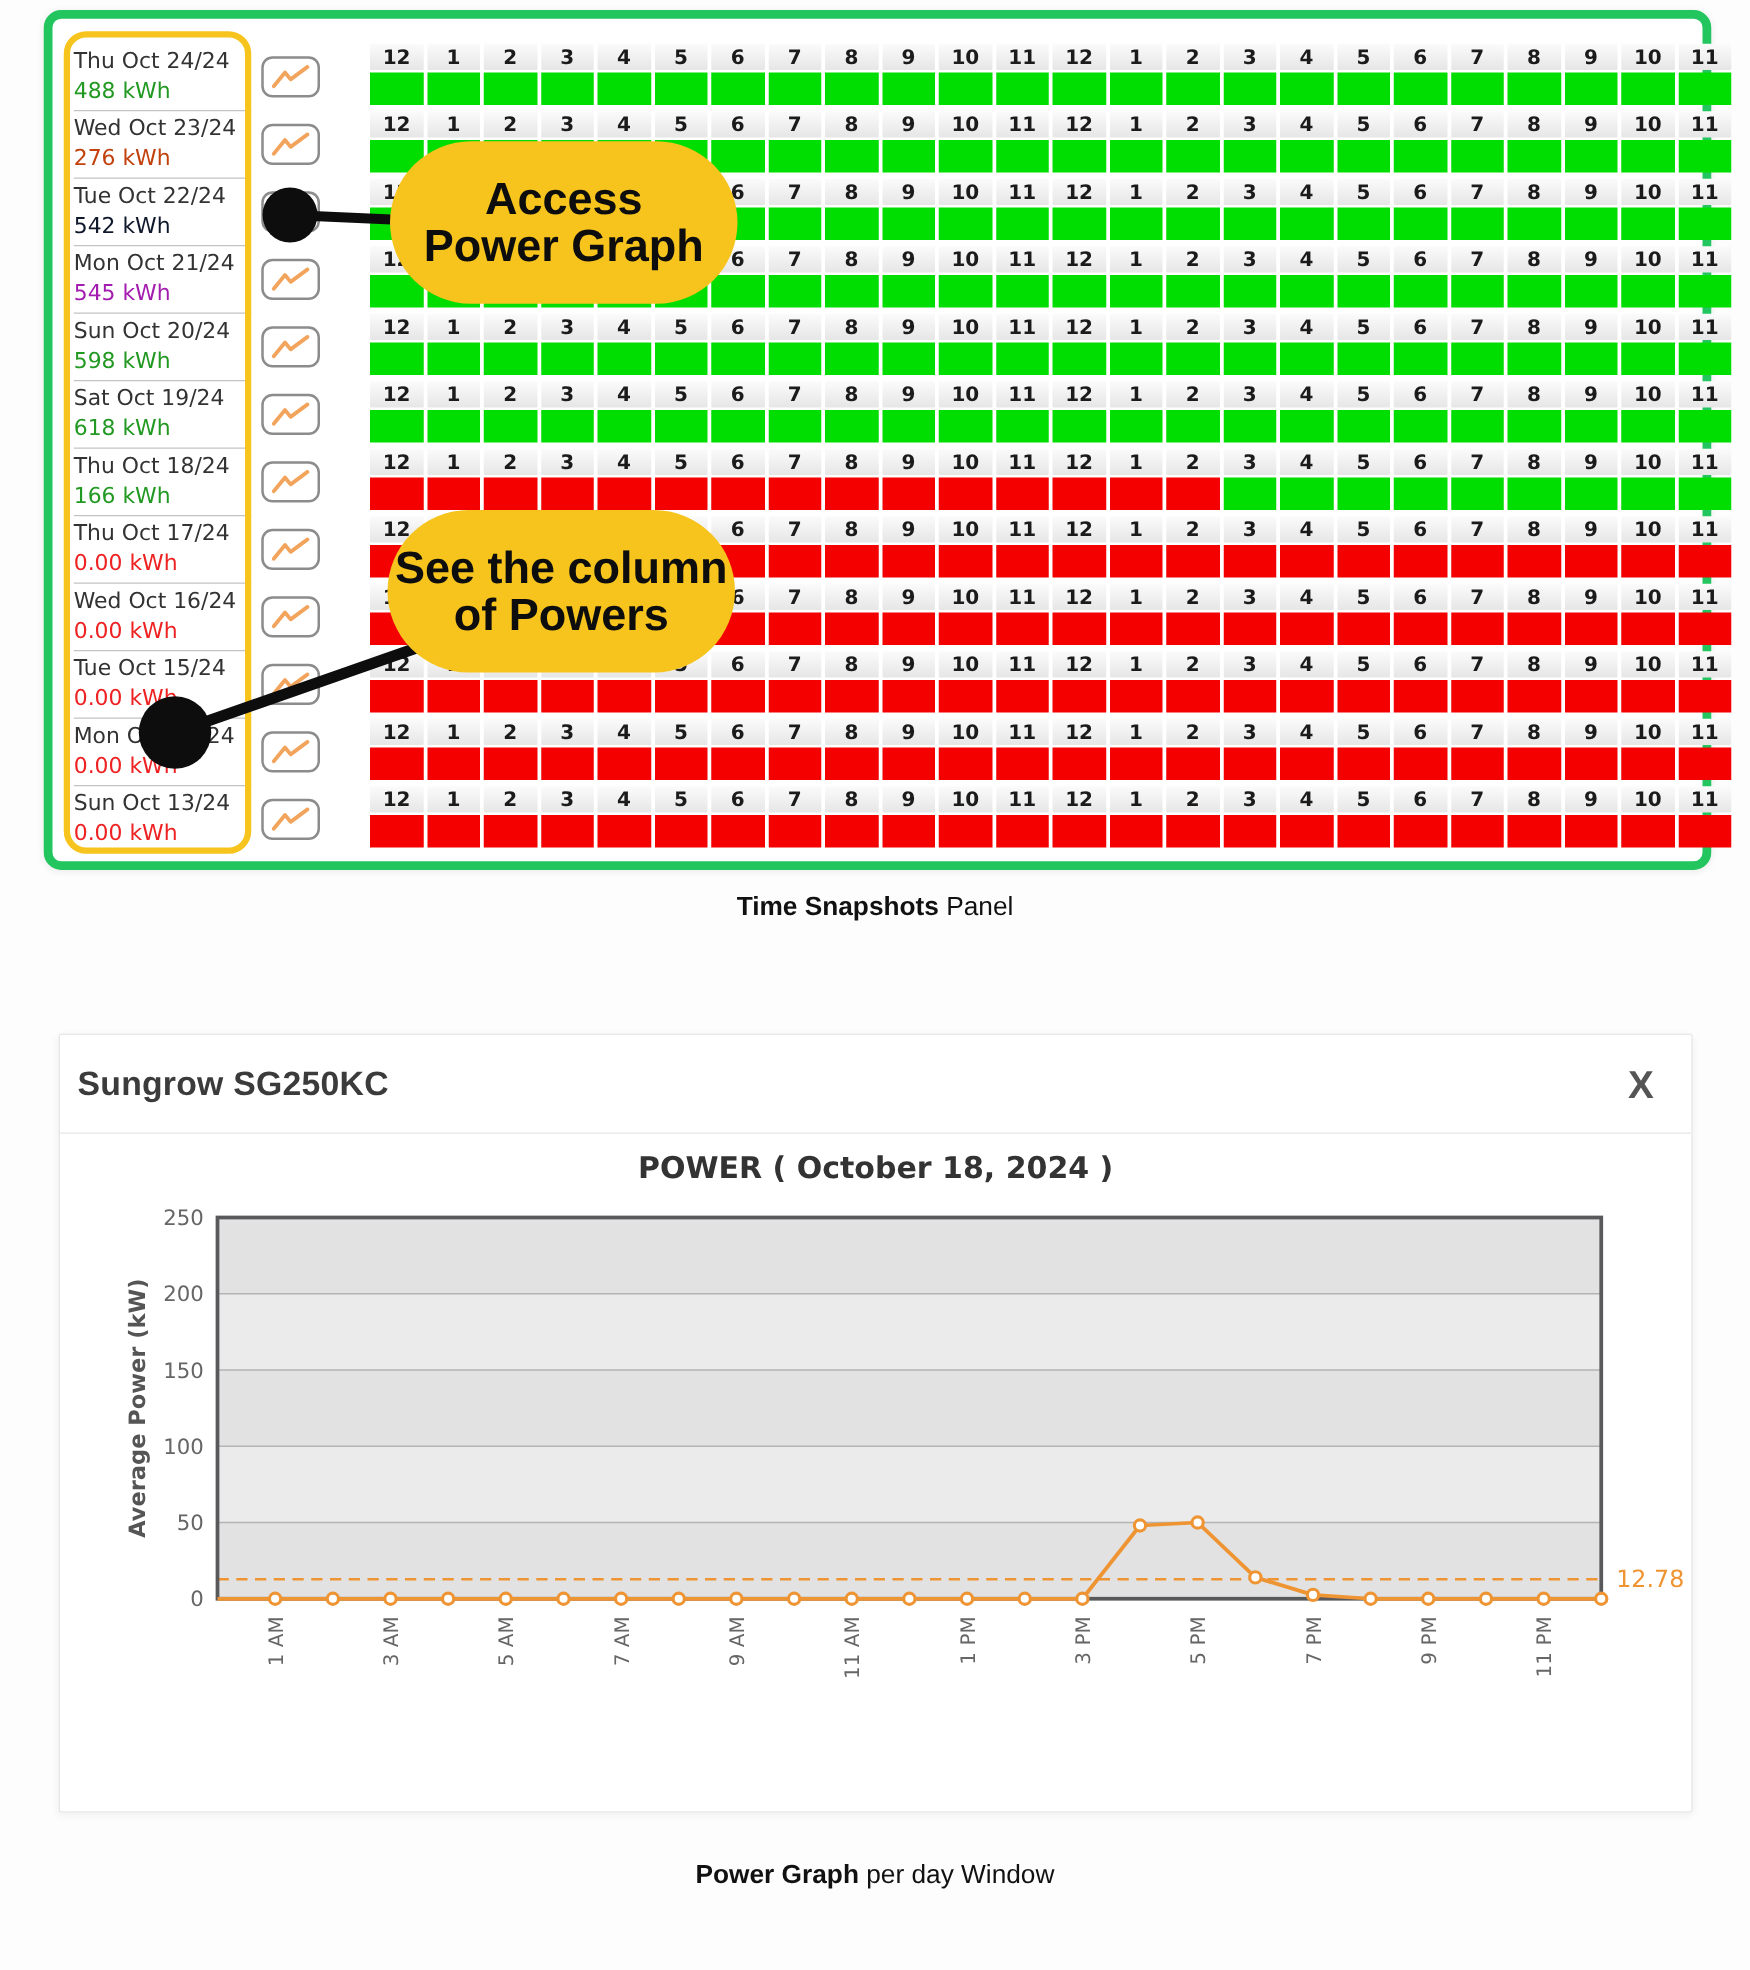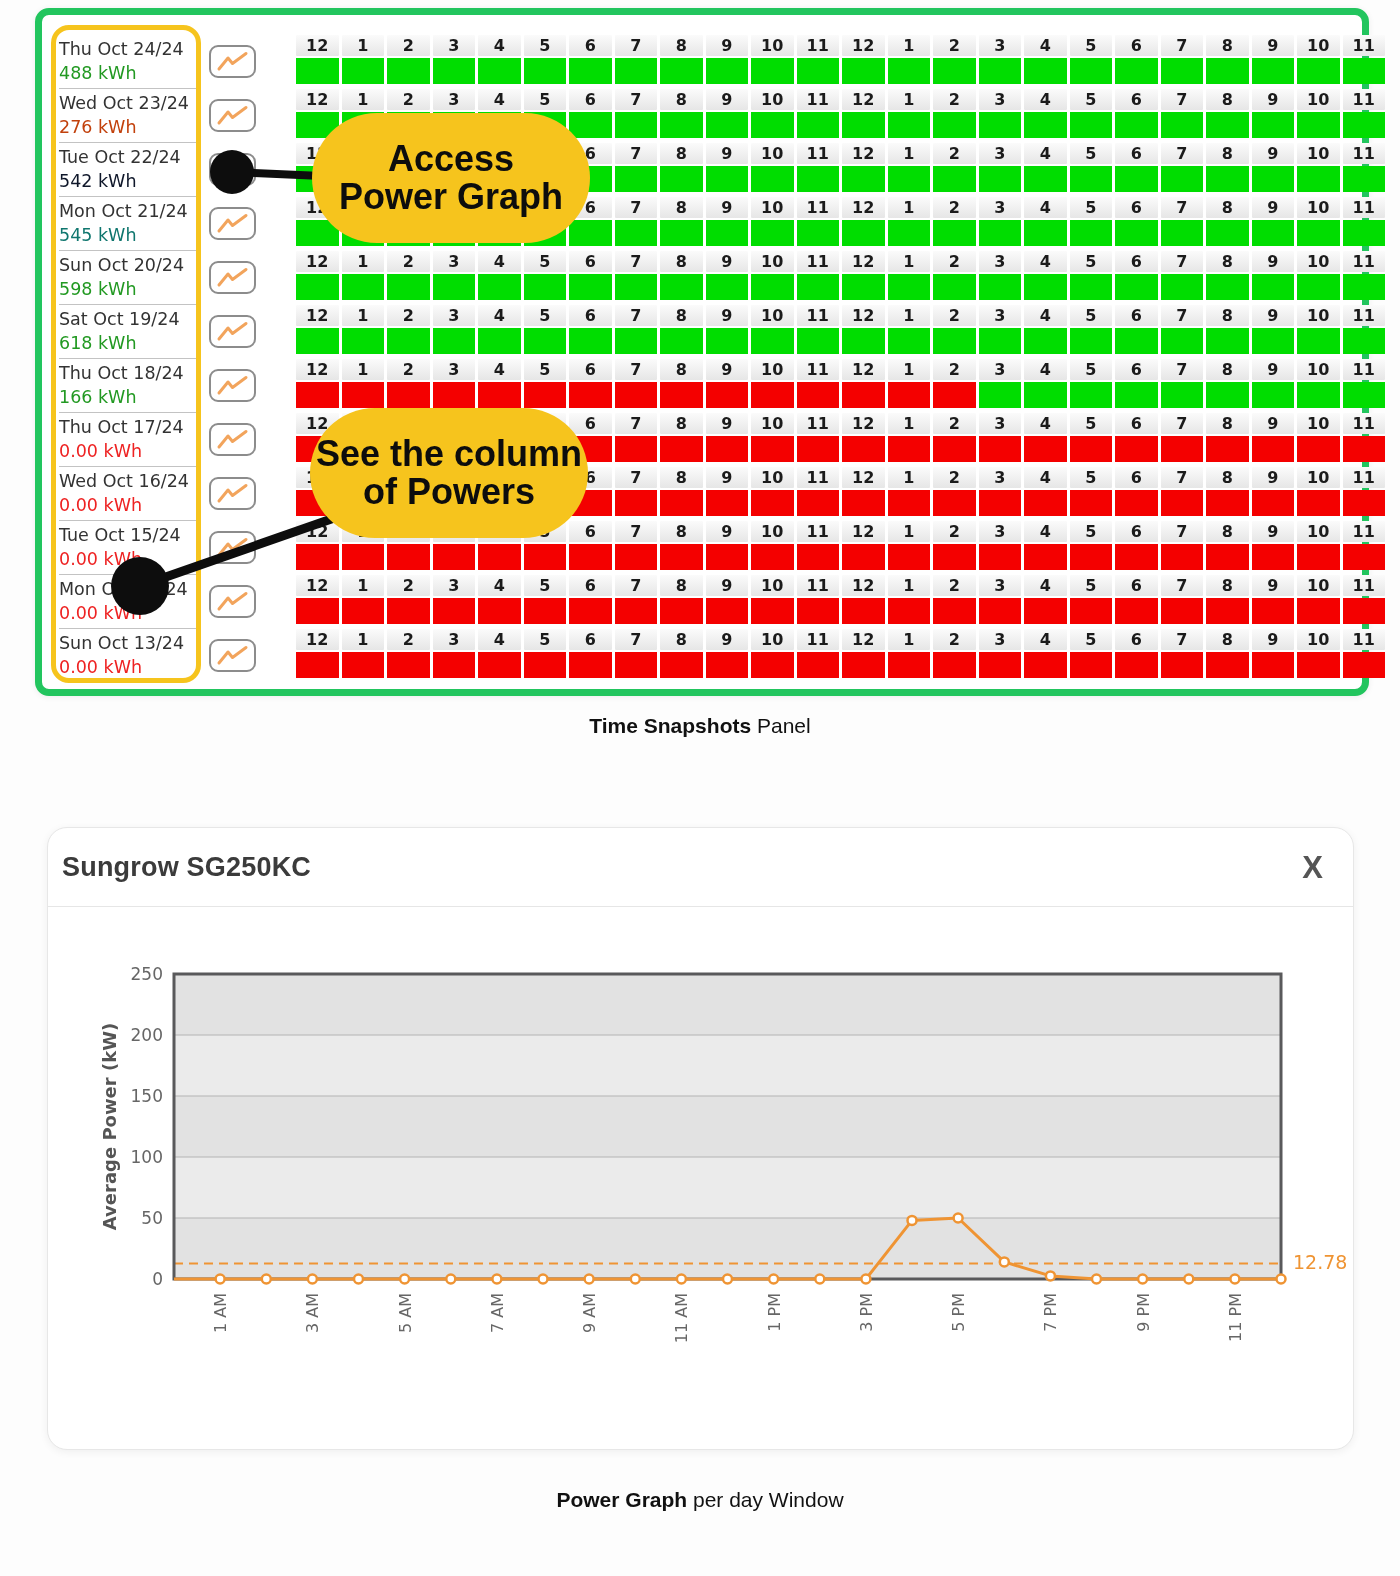--- a/index.html
+++ b/index.html
@@ -55,21 +55,21 @@
   .caption{
     position:absolute;left:0;width:1400px;text-align:center;
     font-family:"Liberation Sans",sans-serif;font-size:21px;color:#111;
   }
   #caption-top{top:714px;}
   #caption-bottom{top:1488px;}
   .caption b{font-weight:bold;}
   
   .power-card{
     position:absolute;left:47px;top:827px;width:1305px;height:621px;
-    background:#fff;border:1px solid #e7e7e7;border-radius:20px;
+    background:#fff;border:1px solid #e7e7e7;border-radius:2px;
     box-shadow:0 2px 8px rgba(0,0,0,.06);
   }
   .power-title{
     position:absolute;left:14px;top:24px;font-size:27px;font-weight:bold;color:#3b3b3b;
     font-family:"Liberation Sans",sans-serif;letter-spacing:.2px;
   }
   .power-close{
     position:absolute;right:24px;top:20px;border:none;background:none;cursor:pointer;
     font-size:31px;font-weight:bold;color:#555;font-family:"Liberation Sans",sans-serif;padding:2px 6px;
   }
@@ -282,21 +282,21 @@
             <div class="ccell" style="background:#00dd00"></div>
             <div class="ccell" style="background:#00dd00"></div>
             <div class="ccell" style="background:#00dd00"></div>
           </div>
       </div>
     </div>
     <div class="srow">
       <div class="dsep"></div>
       <div class="datecell">
         <div class="dline">Mon Oct 21/24</div>
-        <div class="eline" style="color:#0f766e">545 kWh</div>
+        <div class="eline" style="color:#a21caf">545 kWh</div>
       </div>
       <button class="graphbtn">
         <svg width="38" height="25" viewBox="0 0 38 25">
           <path d="M5 20 L14 9 L18.5 14.5 L32 4.5" fill="none" stroke="#f2a45c" stroke-width="3" stroke-linecap="round" stroke-linejoin="round"></path>
         </svg>
       </button>
       <div class="hourwrap">
         <div class="hrow">
             <div class="hcell">12</div>
             <div class="hcell">1</div>
@@ -897,20 +897,21 @@
   <div>See the column</div>
   <div>of Powers</div>
 </div>
 
 <div class="caption" id="caption-top"><b>Time Snapshots</b><span> Panel</span></div>
 
 <div class="power-card">
   <div class="power-title">Sungrow SG250KC</div>
   <button class="power-close">X</button>
   <div class="power-divider"></div>
+  <div class="chart-title">POWER ( October 18, 2024 )</div>
   <svg class="chart-svg" viewBox="0 0 1305 621" id="power-chart">
       <rect x="126" y="390" width="1107" height="61" fill="#e2e2e2"></rect>
       <rect x="126" y="329" width="1107" height="61" fill="#ebebeb"></rect>
       <rect x="126" y="268" width="1107" height="61" fill="#e2e2e2"></rect>
       <rect x="126" y="207" width="1107" height="61" fill="#ebebeb"></rect>
       <rect x="126" y="146" width="1107" height="61" fill="#e2e2e2"></rect>
       <line x1="126" y1="390" x2="1233" y2="390" stroke="#b3b3b3" stroke-width="1.2"></line>
       <line x1="126" y1="329" x2="1233" y2="329" stroke="#b3b3b3" stroke-width="1.2"></line>
       <line x1="126" y1="268" x2="1233" y2="268" stroke="#b3b3b3" stroke-width="1.2"></line>
       <line x1="126" y1="207" x2="1233" y2="207" stroke="#b3b3b3" stroke-width="1.2"></line>

